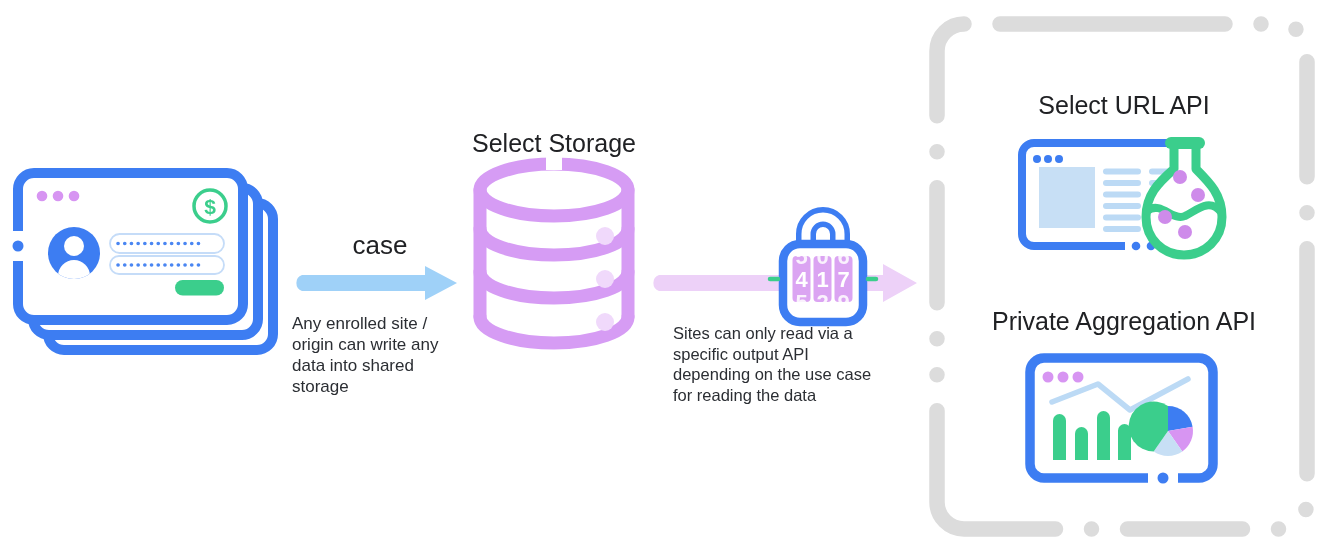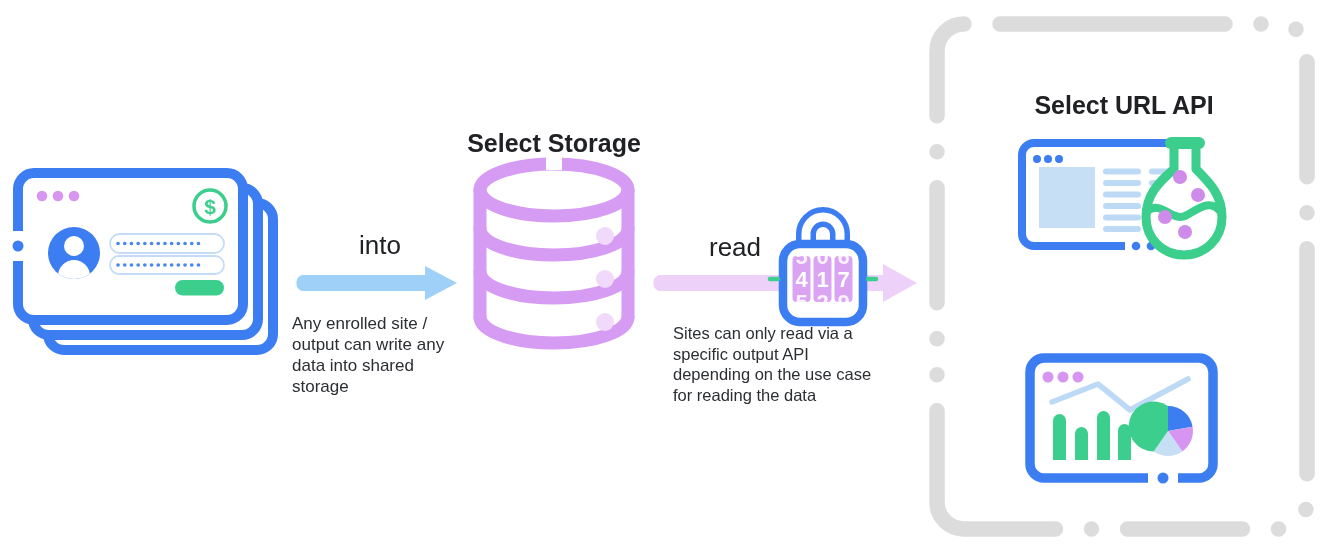--- a/index.html
+++ b/index.html
@@ -6,21 +6,21 @@
     --blue:#3D7DF2; --green:#3BCE8C; --lavender:#D69CF4; --lavender-pale:#F0D9FB;
     --purple-dot:#D795F2; --pale-blue:#C7DFF5; --line-blue:#BCDAF5;
     --arrow-blue:#9FD1F8; --arrow-purple:#EDD1F8; --dial-purple:#DBA4F2;
     --flask-dot:#CE8BEA; --dash-gray:#DCDCDC; --pass-dot:#4A86F2;
     --field-border:#C5DCF8; --text:#202124; --text2:#2B2E33;
   }
   html,body{margin:0;padding:0;background:#fff;}
   #canvas{position:relative;width:1333px;height:555px;background:#fff;
     font-family:"Liberation Sans",sans-serif;overflow:hidden;}
   .abs{position:absolute;}
-  .title{font-weight:700;font-size:25px;color:var(--text);text-align:center;}
+  .title{font-weight:400;font-size:25px;color:var(--text);text-align:center;}
   .flow-label{font-size:26px;color:var(--text);text-align:center;}
   .caption{font-size:17px;line-height:21px;color:var(--text2);}
   .caption.small{font-size:16.5px;line-height:20.5px;margin-left:9px;}
   svg{display:block;}
   svg text{font-family:"Liberation Sans",sans-serif;}
   .f-white{fill:#fff}.f-blue{fill:var(--blue)}.s-blue{stroke:var(--blue)}
   .f-green{fill:var(--green)}.s-green{stroke:var(--green)}
   .f-purple{fill:var(--purple-dot)}
   .s-lav{stroke:var(--lavender)}.f-lavpale{fill:var(--lavender-pale)}
   .f-paleblue{fill:var(--pale-blue)}.f-lineblue{fill:var(--line-blue)}
@@ -63,27 +63,27 @@
         </g>
       </g>
       <rect x="102" y="71" width="114" height="19" rx="9.5" class="f-white" stroke="var(--field-border)" stroke-width="1.8"></rect>
       <line x1="110" y1="80.5" x2="196" y2="80.5" class="s-passdot" stroke-width="3.6" stroke-linecap="round" stroke-dasharray="0.1 6.6"></line>
       <rect x="102" y="93" width="114" height="18" rx="9" class="f-white" stroke="var(--field-border)" stroke-width="1.8"></rect>
       <line x1="110" y1="102" x2="196" y2="102" class="s-passdot" stroke-width="3.6" stroke-linecap="round" stroke-dasharray="0.1 6.6"></line>
       <rect x="167" y="117" width="49" height="15.5" rx="7.7" class="f-green"></rect>
     </g>
   </svg>
 
-  <div class="abs flow-label" style="left:300px;top:230px;width:160px">into</div>
+  <div class="abs flow-label" style="left:300px;top:230px;width:160px">case</div>
 
   <svg class="abs" style="left:290px;top:263px" width="180" height="40" viewBox="0 0 180 40">
     <path class="f-writearrow" d="M12 12 H135 V3 L167 20 L135 37 V28 H12 A8.5 8.5 0 0 1 12 12 Z"></path>
   </svg>
 
-  <div class="abs caption" style="left:292px;top:313px;width:170px">Any enrolled site / output can write any data into shared storage</div>
+  <div class="abs caption" style="left:292px;top:313px;width:170px">Any enrolled site / origin can write any data into shared storage</div>
 
   <div class="abs title" style="left:414px;top:129px;width:280px">Select Storage</div>
 
   <svg class="abs" style="left:455px;top:155px" width="200" height="205" viewBox="0 0 200 205">
     <path fill="#fff" d="M25 35 C25 20.6 58 9 99 9 C140 9 173 20.6 173 35 L173 162 C173 176 140 188 99 188 C58 188 25 176 25 162 Z"></path>
     <g fill="none" class="s-lav" stroke-width="13" stroke-linecap="round">
       <ellipse cx="99" cy="35" rx="74" ry="26"></ellipse>
       <path d="M25 74 A74 26 0 0 0 173 74"></path>
       <path d="M25 117 A74 26 0 0 0 173 117"></path>
       <path d="M25 35 L25 162"></path>
@@ -91,21 +91,20 @@
       <path d="M25 162 A74 26 0 0 0 173 162"></path>
     </g>
     <rect x="91" y="1" width="16" height="14" fill="#fff"></rect>
     <g>
       <circle cx="150" cy="81" r="9" class="f-lavpale"></circle>
       <circle cx="150" cy="124" r="9" class="f-lavpale"></circle>
       <circle cx="150" cy="167" r="9" class="f-lavpale"></circle>
     </g>
   </svg>
 
-  <div class="abs flow-label" style="left:655px;top:232px;width:160px">read</div>
 
   <svg class="abs" style="left:645px;top:262px" width="285" height="42" viewBox="0 0 285 42">
     <path class="f-readarrow" d="M14 13 H238 V2 L272 21 L238 40 V29 H14 A8.5 8.5 0 0 1 14 13 Z"></path>
   </svg>
 
   <svg class="abs" style="left:765px;top:198px" width="115" height="132" viewBox="0 0 115 132">
     <path d="M41 62 V36 A17 17 0 0 1 75 36 V62" fill="none" class="s-blue" stroke-width="20"></path>
     <path d="M41 62 V36 A17 17 0 0 1 75 36 V62" fill="none" stroke="#fff" stroke-width="9"></path>
     <rect x="18" y="46" width="80" height="78" rx="17" class="f-white s-blue" stroke-width="8.5"></rect>
     <clipPath id="dialclip">
@@ -170,20 +169,21 @@
       <path d="M159 14 V36 C143 50 131 62 131 84 C131 106 148 122 169 122 C190 122 207 106 207 84 C207 62 195 50 181 36 V14" fill="#fff" class="s-green" stroke-width="9" stroke-linejoin="round"></path>
       <rect x="150" y="4" width="40" height="12" rx="6" class="f-green"></rect>
       <path d="M132 78 C146 67 158 89 170 83 C181 78 194 64 206 79" fill="none" class="s-green" stroke-width="8" stroke-linecap="round"></path>
       <circle cx="165" cy="44" r="7" class="f-flaskdot"></circle>
       <circle cx="183" cy="62" r="7" class="f-flaskdot"></circle>
       <circle cx="150" cy="84" r="7" class="f-flaskdot"></circle>
       <circle cx="170" cy="99" r="7" class="f-flaskdot"></circle>
     </g>
   </svg>
 
+  <div class="abs title" style="left:954px;top:307px;width:340px">Private Aggregation API</div>
 
   <svg class="abs" style="left:1022px;top:350px" width="200" height="140" viewBox="0 0 200 140">
     <rect x="8" y="8" width="183" height="120" rx="14" class="f-white s-blue" stroke-width="9.5"></rect>
     <g>
       <circle cx="26" cy="27" r="5.5" class="f-purple"></circle>
       <circle cx="41" cy="27" r="5.5" class="f-purple"></circle>
       <circle cx="56" cy="27" r="5.5" class="f-purple"></circle>
     </g>
     <polyline points="30,52 76,34 108,60 166,29" fill="none" class="s-lineblue" stroke-width="5.5" stroke-linecap="round" stroke-linejoin="round"></polyline>
     <g class="f-green">

